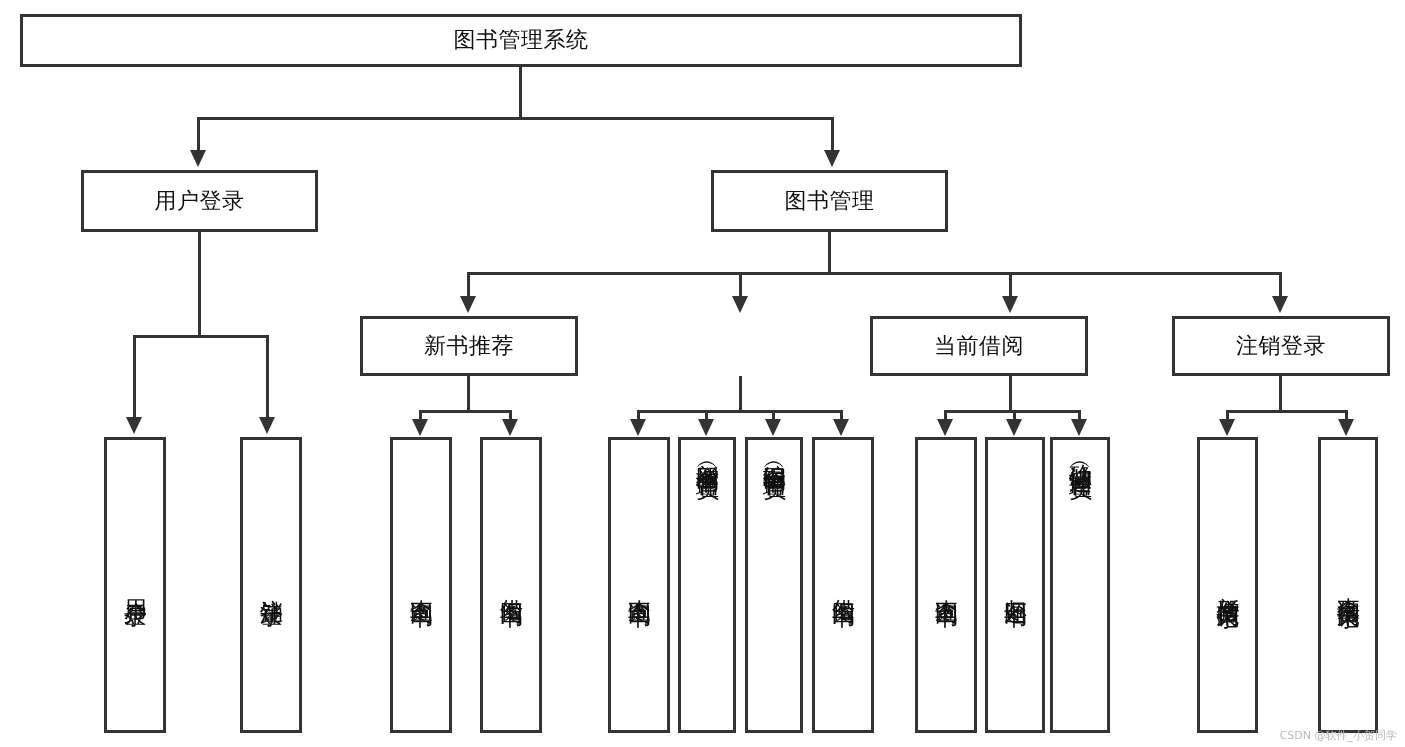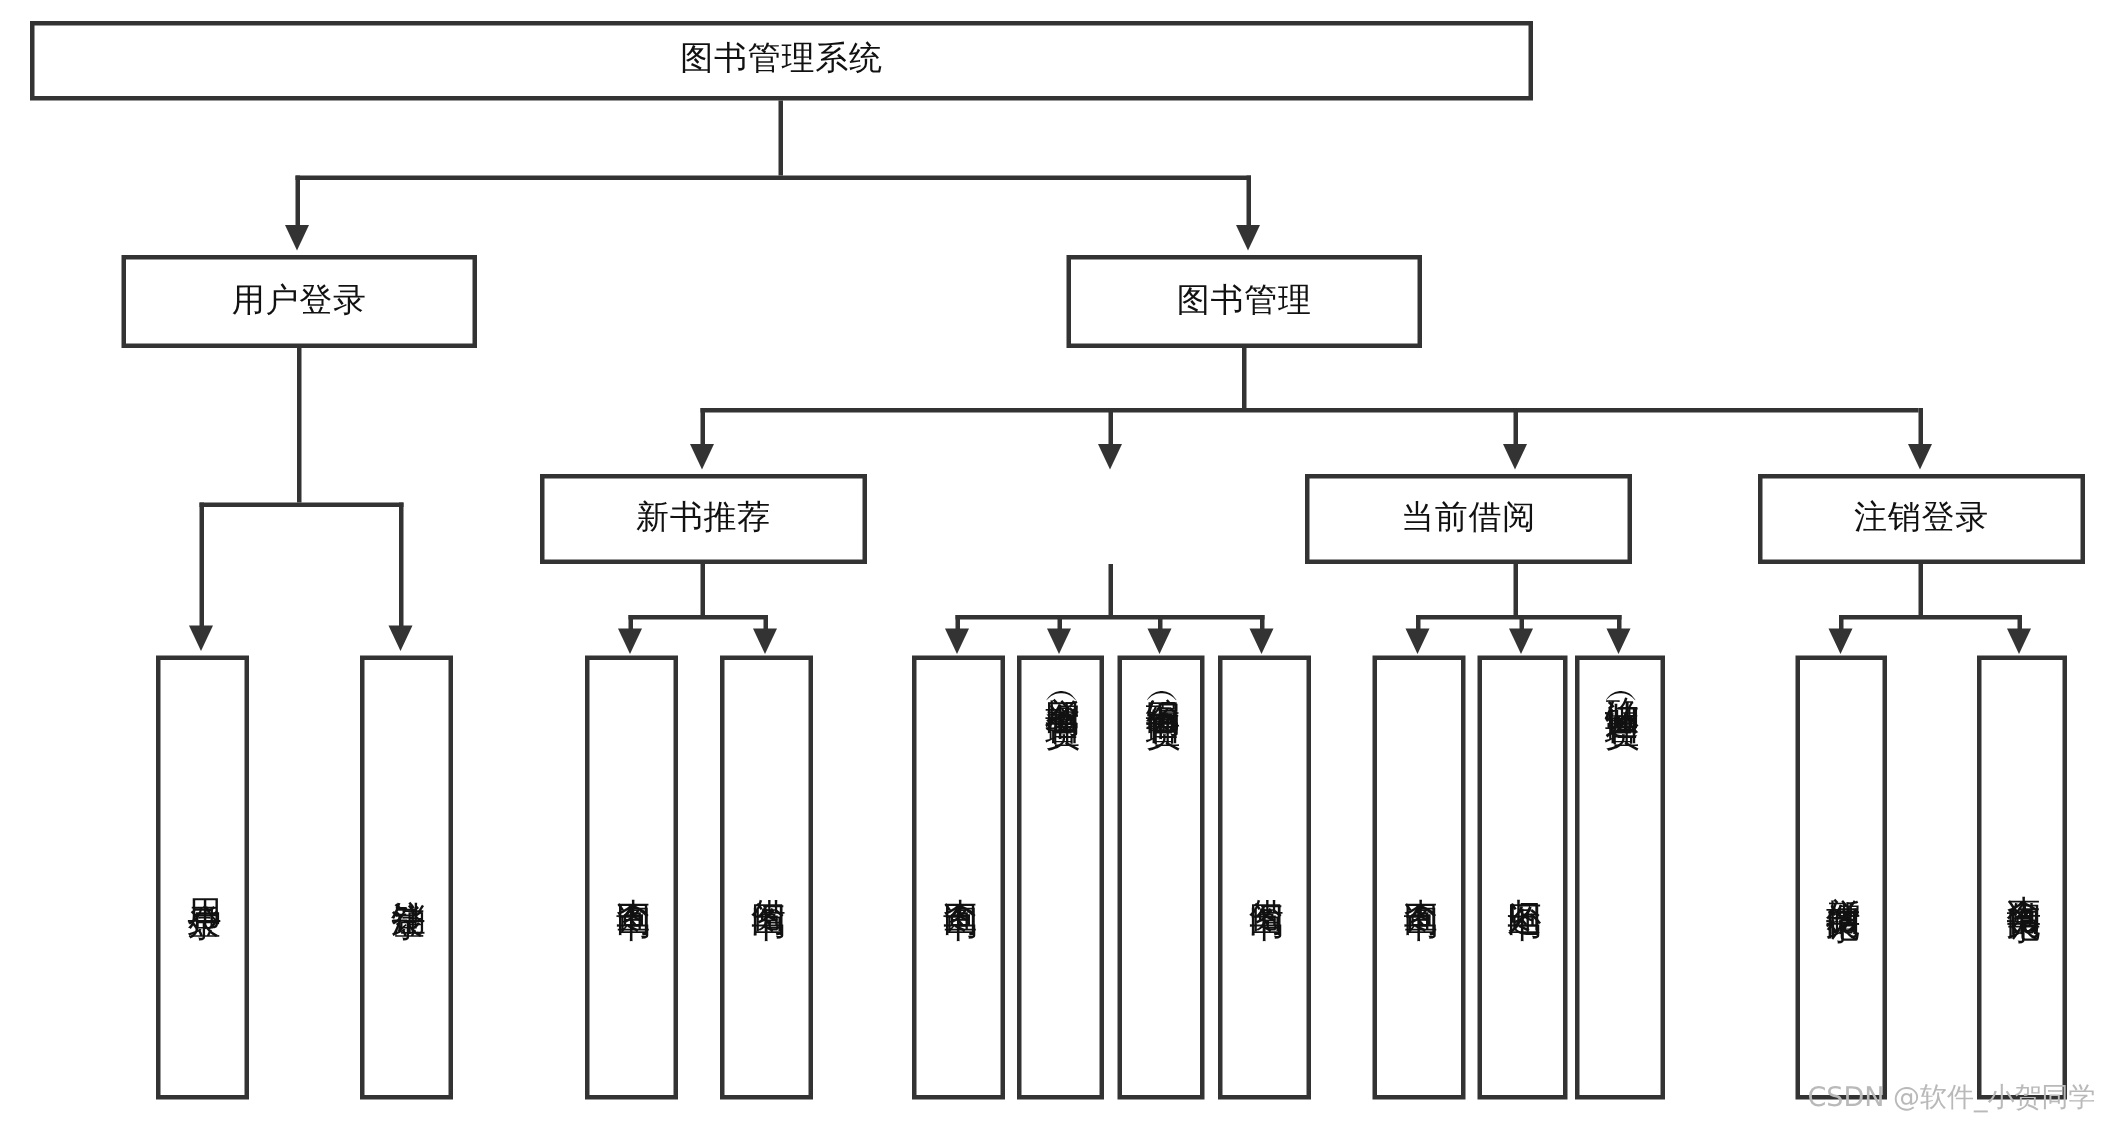--- a/index.html
+++ b/index.html
@@ -66,21 +66,21 @@
     height: 0;
     border-left: 8px solid transparent;
     border-right: 8px solid transparent;
     border-top: 17px solid #333333;
   }
   
   #watermark {
     position: absolute;
     right: 8px;
     bottom: 4px;
-    font-size: 18px;
+    font-size: 11px;
     color: #b9b9b9;
     white-space: nowrap;
     font-family: "DejaVu Sans", "Liberation Sans", sans-serif;
   }
 </style>
 </head>
 <body>
 
 <div id="canvas">
 

